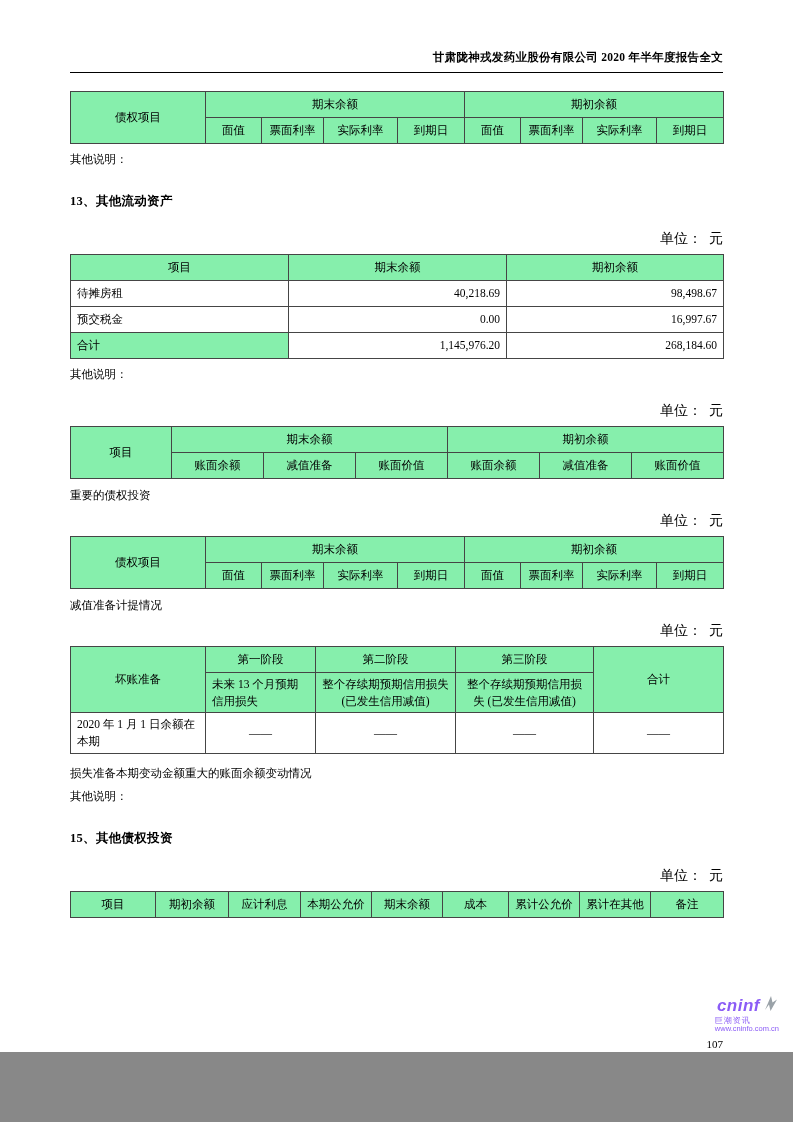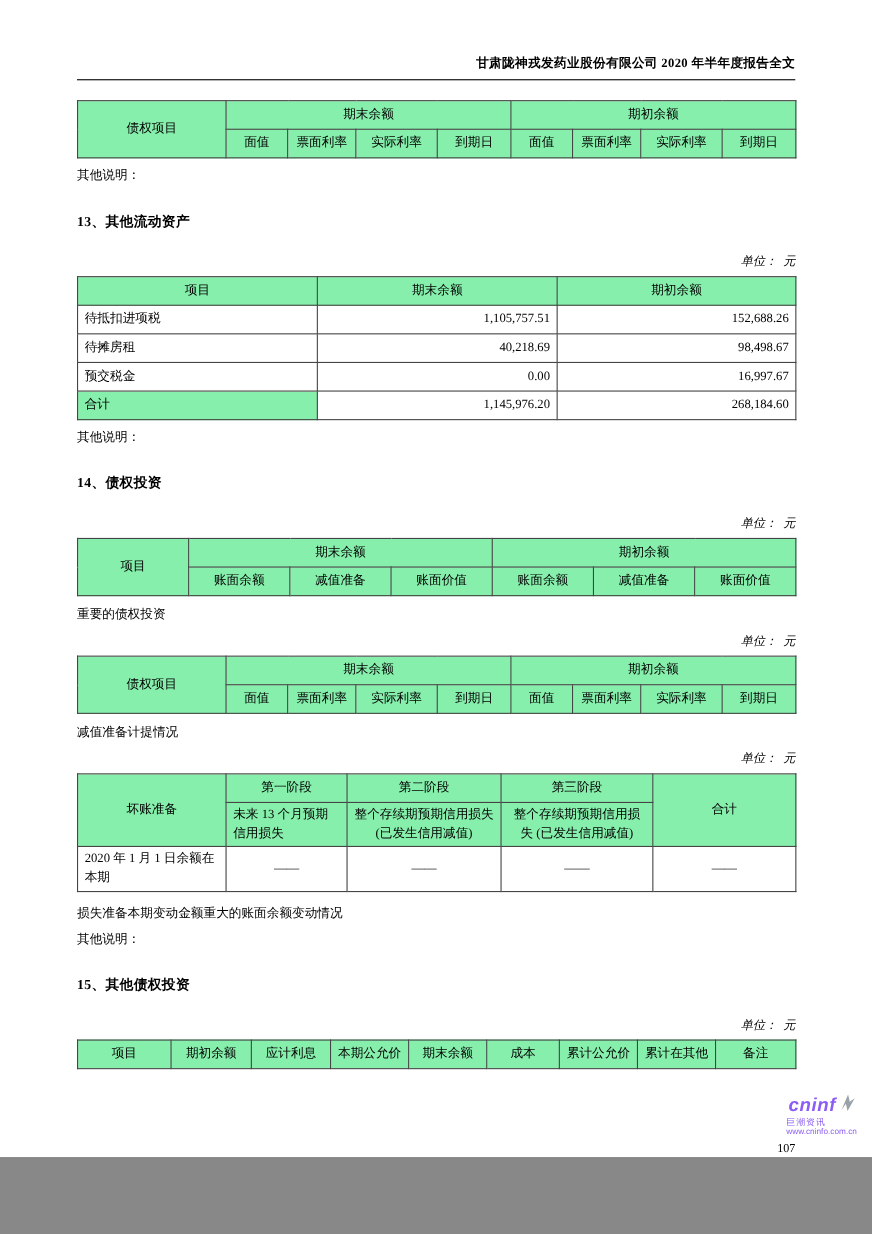--- a/index.html
+++ b/index.html
@@ -14,21 +14,21 @@
     padding-bottom:7px; border-bottom:1.5px solid #000;
   }
   table { border-collapse:collapse; width:100%; table-layout:fixed; font-size:11.5px; }
   td { border:1px solid #454545; padding:3px 6px; height:26px; vertical-align:middle; word-break:break-all; line-height:1.45; }
   .gray { background:#86efac; }
   .c { text-align:center; }
   .r { text-align:right; }
   .l { text-align:left; }
   .note { font-size:11.5px; margin-top:8px; }
   .sec-heading { font-size:12.5px; font-weight:bold; margin-top:26px; letter-spacing:.3px; }
-  .unit { text-align:right; font-size:11px; margin-top:20px; margin-bottom:6px; white-space:pre;font-style:italic; }
+  .unit { text-align:right; font-size:14px; margin-top:20px; margin-bottom:6px; white-space:pre; }
   .unit.tight { margin-top:9px; }
   .plain-label { font-size:11.5px; margin-top:9px; }
   .mt-first { margin-top:18px; }
   .page-number { position:absolute; right:70px; top:1038px; font-size:11px; }
   .cninfo { position:absolute; right:14px; bottom:18px; color:#8b5cf6; line-height:1.15; }
   .cninfo-top { display:flex; align-items:center; justify-content:flex-end; gap:2px; }
   .cninfo-text { font-size:17px; font-weight:bold; font-style:italic; letter-spacing:.5px; font-family:"Liberation Sans","DejaVu Sans",sans-serif; }
   .cninfo-sub { font-size:8px; text-align:left; font-family:"Liberation Sans","DejaVu Sans",sans-serif; letter-spacing:1px; }
   .cninfo-url { font-size:7.5px; letter-spacing:0; }
 </style>
@@ -81,45 +81,39 @@
         <col style="width:218px">
         <col style="width:217px">
       </colgroup>
     <tbody>
       <tr>
         <td class="gray c">项目</td>
         <td class="gray c">期末余额</td>
         <td class="gray c">期初余额</td>
       </tr>
       <tr>
-        <td class="l">待抵扣进项税</td>
-        <td class="r">1,105,757.51</td>
-        <td class="r">152,688.26</td>
-      </tr>
-      <tr>
         <td class="l">待摊房租</td>
         <td class="r">40,218.69</td>
         <td class="r">98,498.67</td>
       </tr>
       <tr>
         <td class="l">预交税金</td>
         <td class="r">0.00</td>
         <td class="r">16,997.67</td>
       </tr>
       <tr>
         <td class="l gray">合计</td>
         <td class="r">1,145,976.20</td>
         <td class="r">268,184.60</td>
       </tr>
     </tbody>
   </table>
 
   <div class="note">其他说明：</div>
 
-  <div class="sec-heading">14、债权投资</div>
   <div class="unit">单位：  元</div>
 
   <table>
     <colgroup>
       <col style="width:101px">
         <col style="width:92px">
         <col style="width:92px">
         <col style="width:92px">
       <col style="width:92px">
         <col style="width:92px">

